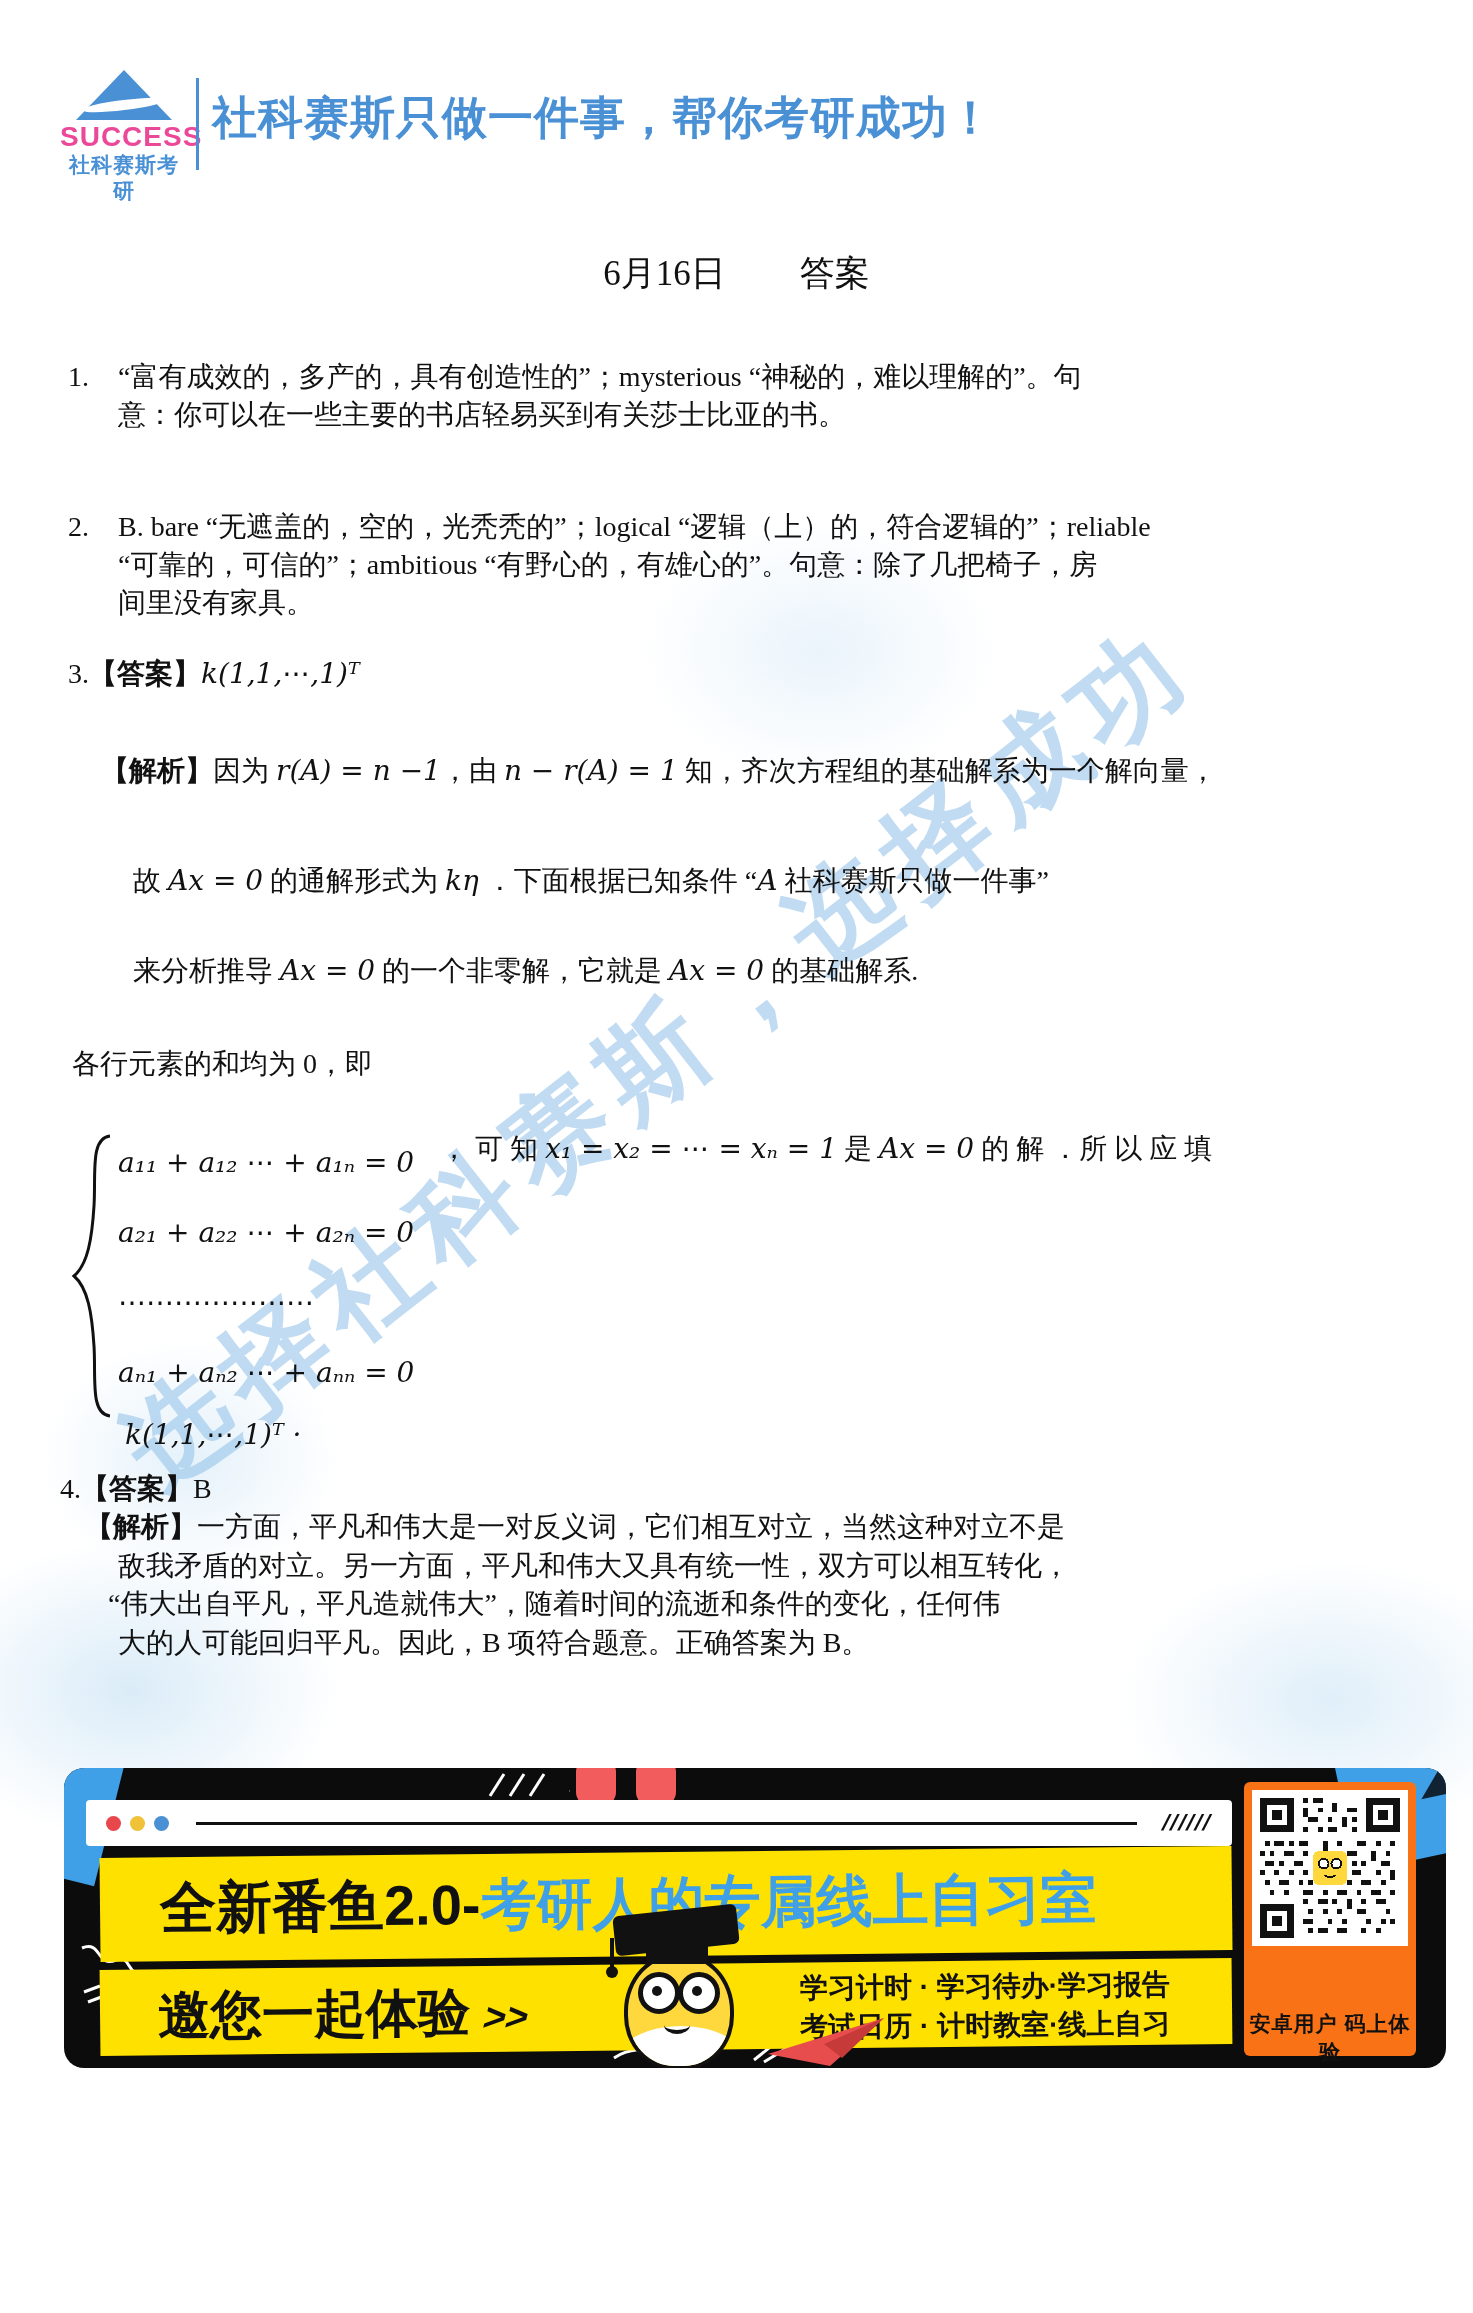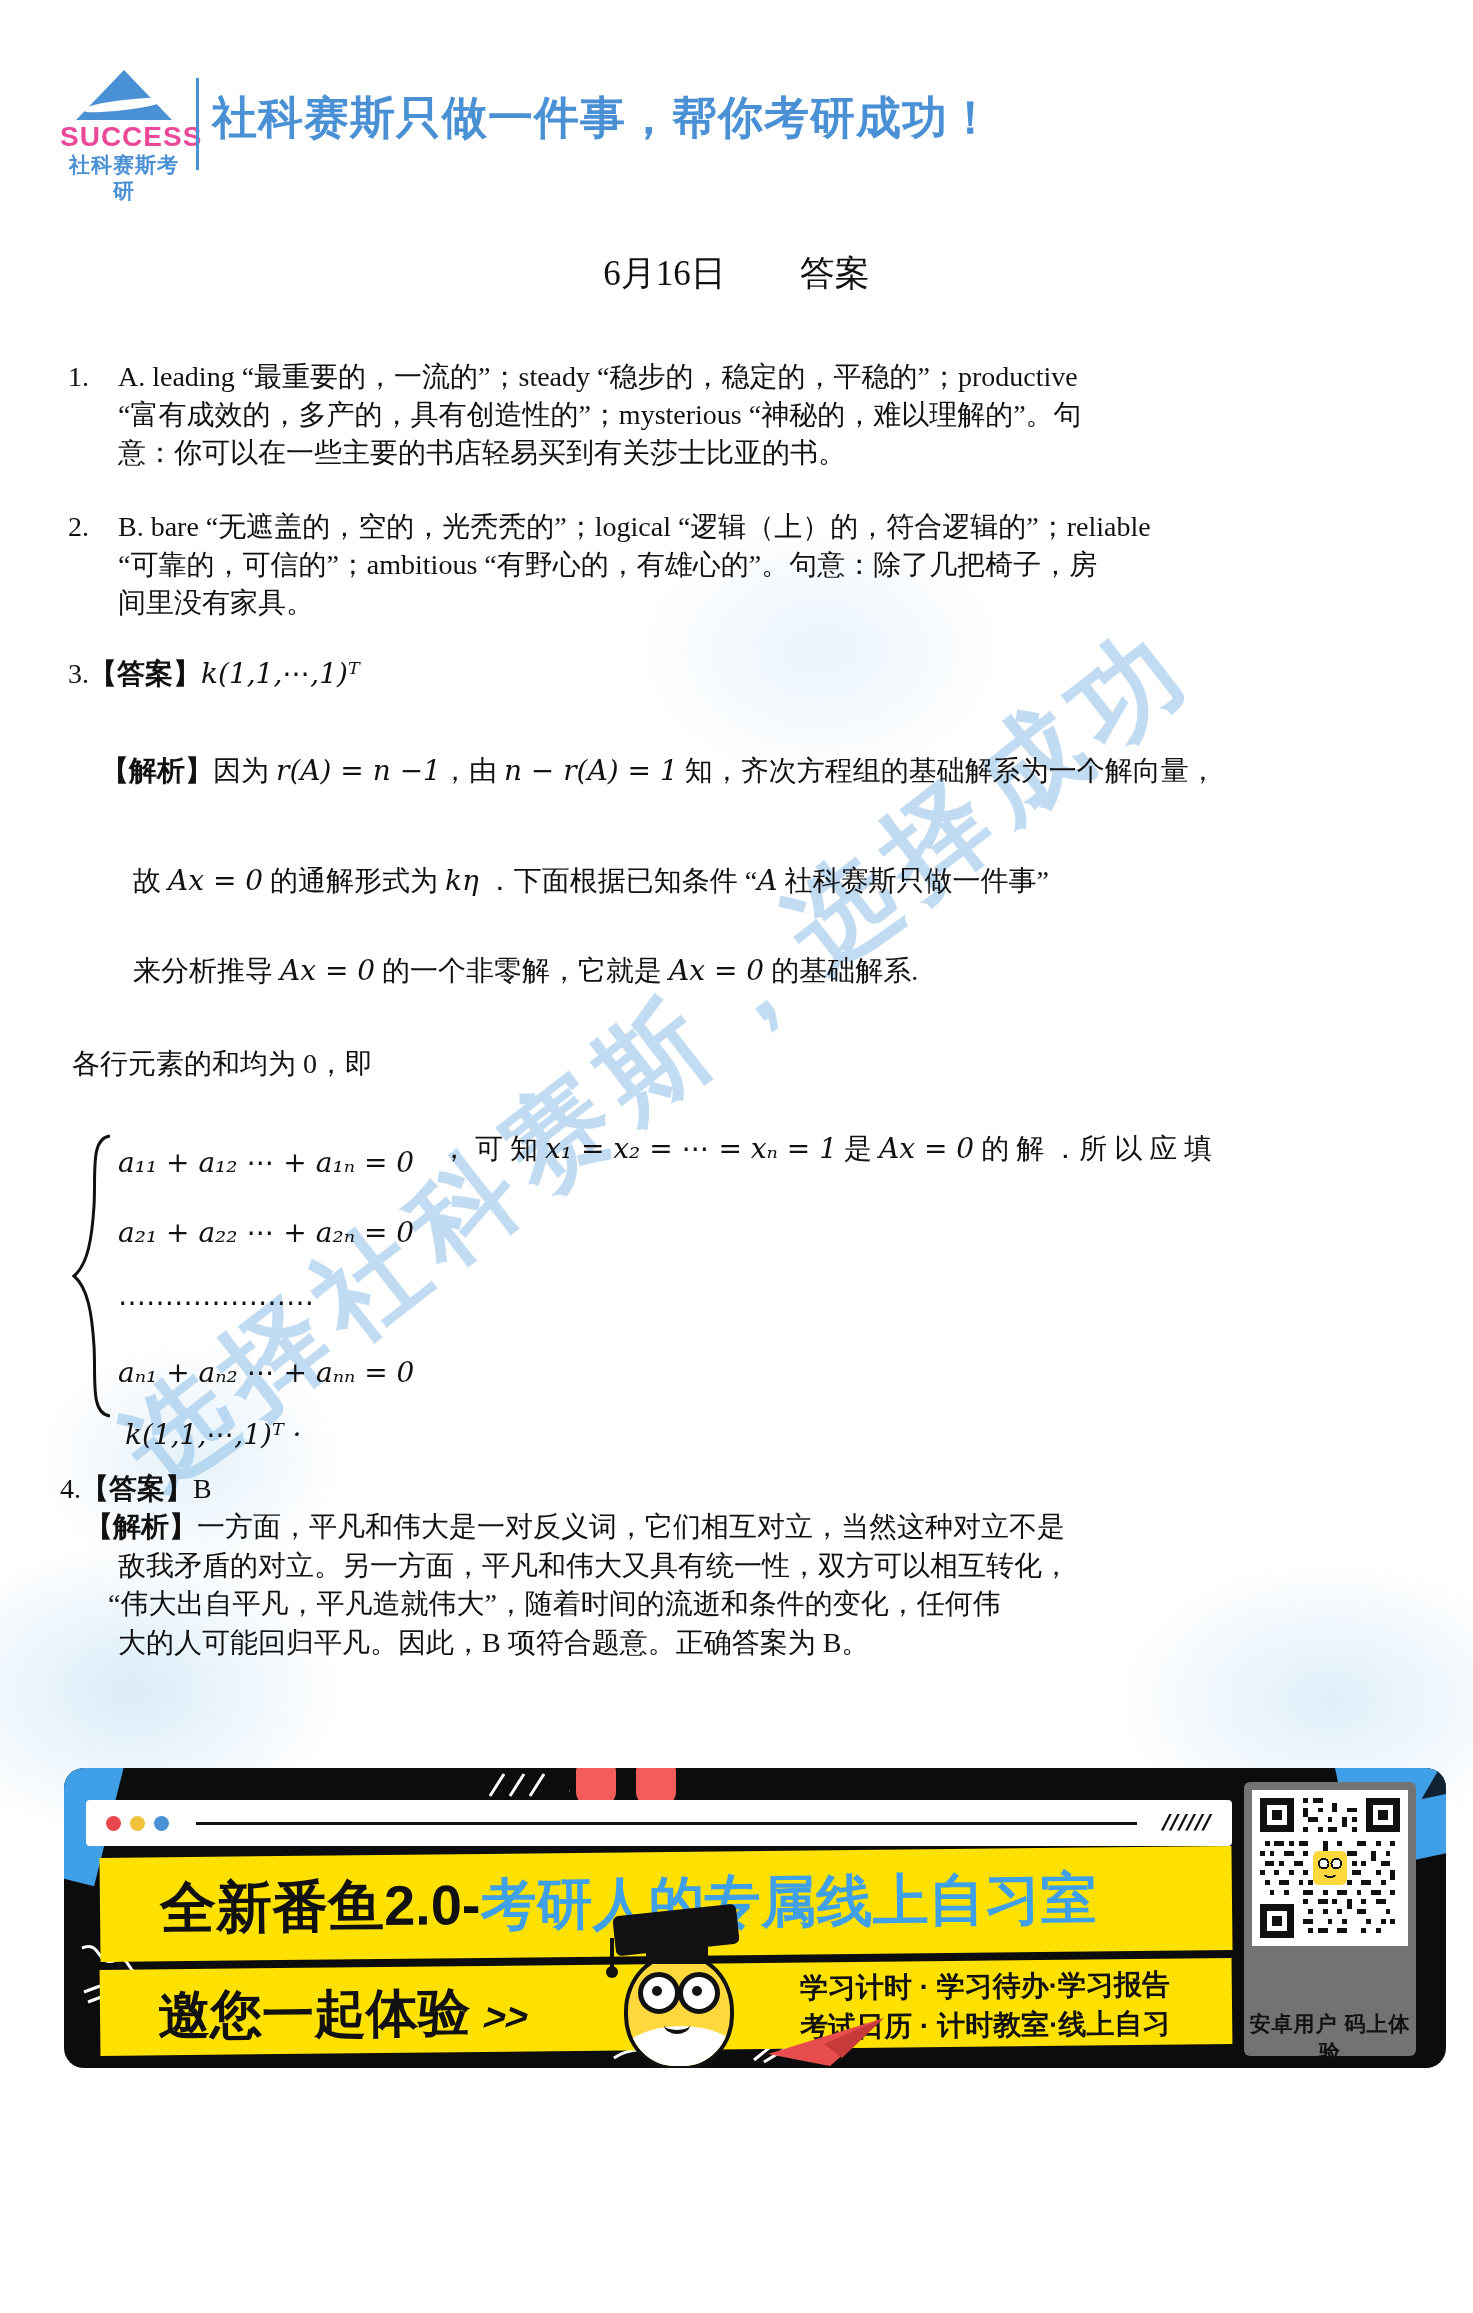--- a/index.html
+++ b/index.html
@@ -93,21 +93,21 @@
   .m-pupil { position:absolute; left:9px; top:9px; width:10px; height:10px; background:#111; border-radius:50%; }
   .m-smile { position:absolute; left:36px; top:60px; width:26px; height:14px;
     border-bottom:4px solid #111; border-radius:50%; }
   .m-cap { position:absolute; left:2px; top:2px; width:124px; height:40px; background:#111;
     transform:rotate(-6deg); border-radius:6px; }
   .m-cap-base { position:absolute; left:34px; top:34px; width:62px; height:22px; background:#111; border-radius:4px; }
   .m-tassel { position:absolute; left:-2px; top:30px; width:4px; height:30px; background:#111; }
   .m-tassel-dot { position:absolute; left:-6px; top:58px; width:12px; height:12px; background:#111; border-radius:50%; }
   
   .qr-panel { position:absolute; right:30px; top:14px; width:172px; height:274px;
-    background:#737373; border-radius:6px; }
+    background:#f97316; border-radius:6px; }
   .qr-box { position:absolute; left:8px; top:8px; width:156px; height:156px; background:#fff;
     display:flex; align-items:center; justify-content:center; }
   .qr-caption { position:absolute; left:0; top:228px; width:100%; text-align:center;
     font-size:21px; font-weight:900; color:#111; letter-spacing:1px; }
   
   .doodle { position:absolute; pointer-events:none; }
   .plane { position:absolute; left:700px; top:246px; }
 </style>
 </head>
 <body>
@@ -133,21 +133,20 @@
     <div class="slogan">社科赛斯只做一件事，帮你考研成功！</div>
   </div>
 
   <div class="doc-title">
     <span>6月16日</span><span class="t-gap"></span><span>答案</span>
   </div>
 
   <div class="qa" style="top:358px;">
     <span class="qa-num">1.</span>
     <div class="qa-body">
-      <div>A. leading “最重要的，一流的”；steady “稳步的，稳定的，平稳的”；productive</div>
       <div>“富有成效的，多产的，具有创造性的”；mysterious “神秘的，难以理解的”。句</div>
       <div>意：你可以在一些主要的书店轻易买到有关莎士比亚的书。</div>
     </div>
   </div>
 
   <div class="qa" style="top:508px;">
     <span class="qa-num">2.</span>
     <div class="qa-body">
       <div>B. bare “无遮盖的，空的，光秃秃的”；logical “逻辑（上）的，符合逻辑的”；reliable</div>
       <div>“可靠的，可信的”；ambitious “有野心的，有雄心的”。句意：除了几把椅子，房</div>

